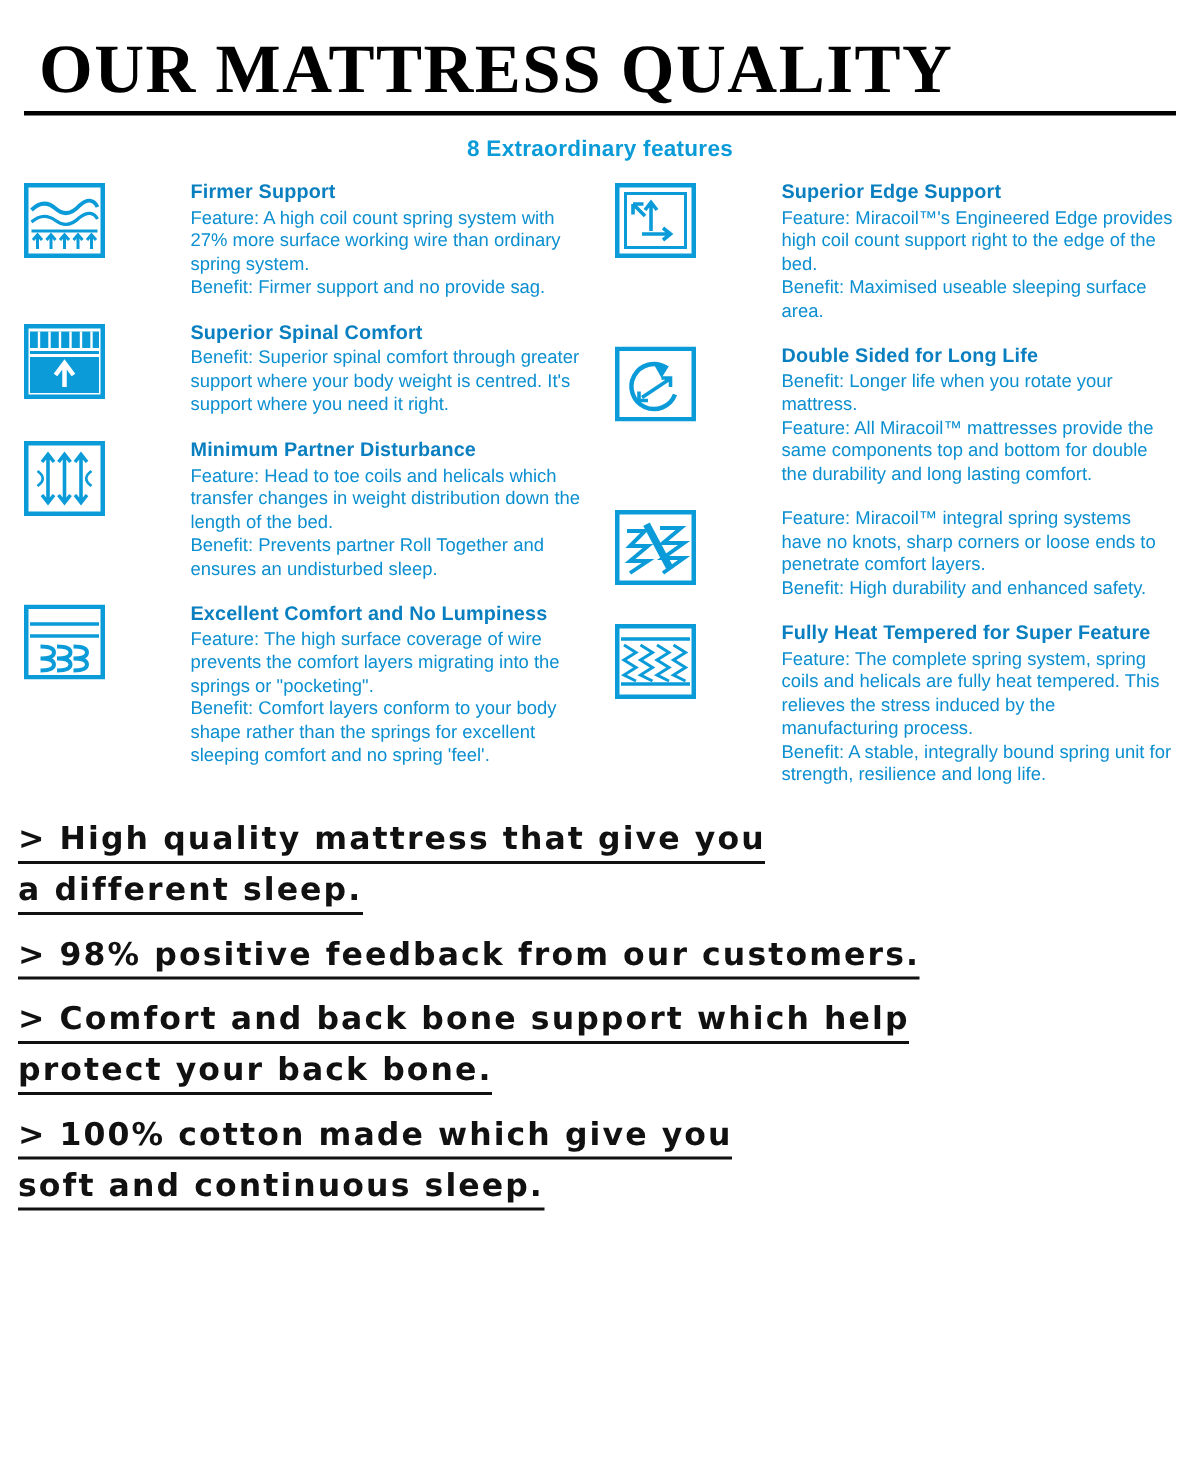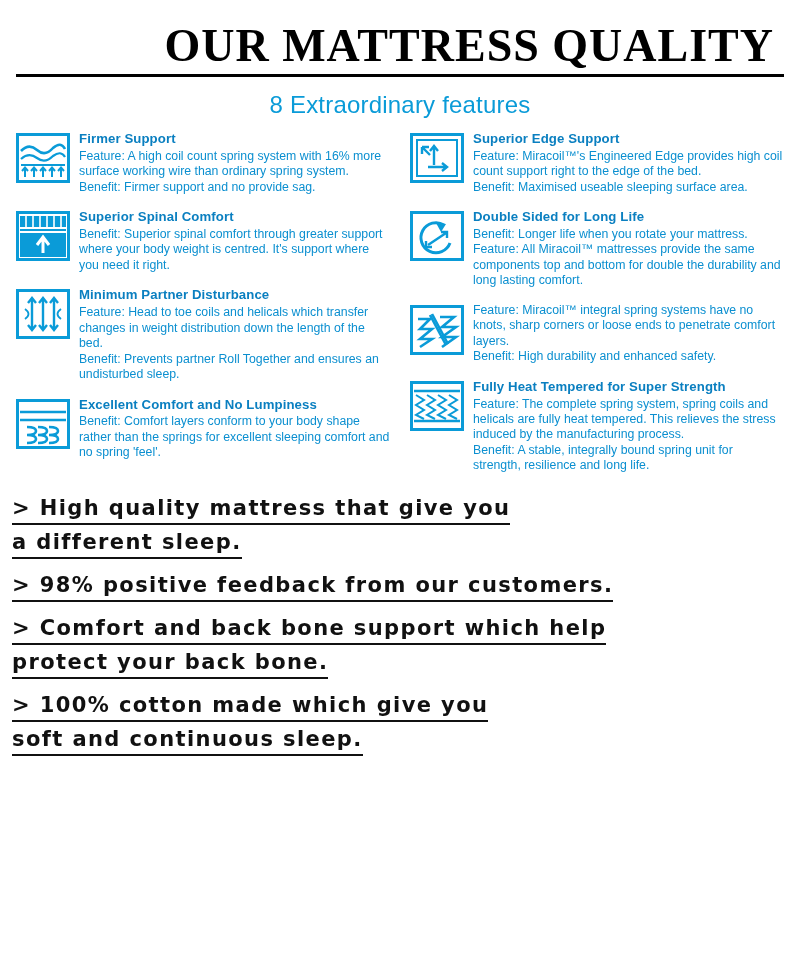--- a/index.html
+++ b/index.html
@@ -15,42 +15,42 @@
     overflow: hidden;
     position: relative;
   }
 
   
   .page-title {
     font-family: "Liberation Serif", serif;
     font-weight: bold;
     font-size: 46px;
     letter-spacing: 1px;
-    text-align: right;
+    text-align: left;
     margin: 22px 0 0 0;
     padding: 0 10px 4px 10px;
     color: #000;
     border-bottom: 3px solid #000;
     display: block;
     width: 748px;
     margin-left: auto;
     margin-right: auto;
     line-height: 1.05;
   }
 
   
   .features-panel {
     width: 800px;
     padding-top: 14px;
   }
   .features-heading {
     text-align: center;
     color: #0a9bd8;
-    font-size: 24px;
-    font-weight: normal;
+    font-size: 15px;
+    font-weight: bold;
     margin: 0 0 12px 0;
     letter-spacing: 0.2px;
   }
   .features-grid {
     display: flex;
     flex-direction: row;
     padding: 0 16px;
     box-sizing: border-box;
     width: 800px;
   }
@@ -72,20 +72,21 @@
     height: 50px;
     margin-right: 9px;
     margin-top: 2px;
   }
   .feature-icon svg { display: block; }
   .feature-body {
     flex: 1;
     font-size: 12.3px;
     line-height: 1.26;
     color: #0b8fd0;
+    margin-left: 48px;
   }
   .feature-title {
     font-weight: bold;
     font-size: 13.2px;
     color: #0a7fc0;
     margin-bottom: 1px;
     letter-spacing: 0.1px;
   }
   .feature-line { margin: 0; }
 
@@ -142,21 +143,21 @@
                 <path d="M24 38 L27 34.5 L30 38"></path>
               <line x1="36" y1="44" x2="36" y2="35"></line>
                 <path d="M33 38 L36 34.5 L39 38"></path>
               <line x1="45" y1="44" x2="45" y2="35"></line>
                 <path d="M42 38 L45 34.5 L48 38"></path>
             </g>
           </svg>
         </div>
         <div class="feature-body">
           <div class="feature-title">Firmer Support</div>
-          <p class="feature-line">Feature: A high coil count spring system with 16% more surface working wire than ordinary spring system.</p>
+          <p class="feature-line">Feature: A high coil count spring system with 27% more surface working wire than ordinary spring system.</p>
           <p class="feature-line">Benefit: Firmer support and no provide sag.</p>
         </div>
       </div>
 
       <div class="feature">
         <div class="feature-icon">
           <svg width="54" height="50" viewBox="0 0 54 50">
             <rect x="1.5" y="1.5" width="51" height="47" fill="#ffffff" stroke="#0a9bd8" stroke-width="3"></rect>
             <rect x="4" y="5" width="46" height="11" fill="#0a9bd8"></rect>
             <g stroke="#ffffff" stroke-width="1.6">
@@ -206,20 +207,21 @@
             <line x1="4" y1="21" x2="50" y2="21" stroke="#0a9bd8" stroke-width="2.4"></line>
             <g fill="none" stroke="#0a9bd8" stroke-width="2.6">
               <path d="M11 28 Q20 28 20 32 Q20 36 11 36 Q20 36 20 40 Q20 44 11 44"></path>
               <path d="M22 28 Q31 28 31 32 Q31 36 22 36 Q31 36 31 40 Q31 44 22 44"></path>
               <path d="M33 28 Q42 28 42 32 Q42 36 33 36 Q42 36 42 40 Q42 44 33 44"></path>
             </g>
           </svg>
         </div>
         <div class="feature-body">
           <div class="feature-title">Excellent Comfort and No Lumpiness</div>
+          <p class="feature-line">Feature: The high surface coverage of wire prevents the comfort layers migrating into the springs or "pocketing".</p>
           <p class="feature-line">Benefit: Comfort layers conform to your body shape rather than the springs for excellent sleeping comfort and no spring 'feel'.</p>
         </div>
       </div>
 
     </div>
 
     <div class="features-col right">
 
       <div class="feature">
         <div class="feature-icon">
@@ -287,21 +289,21 @@
             <line x1="4" y1="40" x2="50" y2="40" stroke="#0a9bd8" stroke-width="2.4"></line>
             <g fill="none" stroke="#0a9bd8" stroke-width="2">
               <path d="M6 14 L14 19 L6 24 L14 29 L6 34 L14 38"></path>
               <path d="M17 14 L25 19 L17 24 L25 29 L17 34 L25 38"></path>
               <path d="M28 14 L36 19 L28 24 L36 29 L28 34 L36 38"></path>
               <path d="M39 14 L47 19 L39 24 L47 29 L39 34 L47 38"></path>
             </g>
           </svg>
         </div>
         <div class="feature-body">
-          <div class="feature-title">Fully Heat Tempered for Super Strength</div>
+          <div class="feature-title">Fully Heat Tempered for Super Feature</div>
           <p class="feature-line">Feature: The complete spring system, spring coils and helicals are fully heat tempered. This relieves the stress induced by the manufacturing process.</p>
           <p class="feature-line">Benefit: A stable, integrally bound spring unit for strength, resilience and long life.</p>
         </div>
       </div>
 
     </div>
   </div>
 </section>
 
 <section class="bullets">

